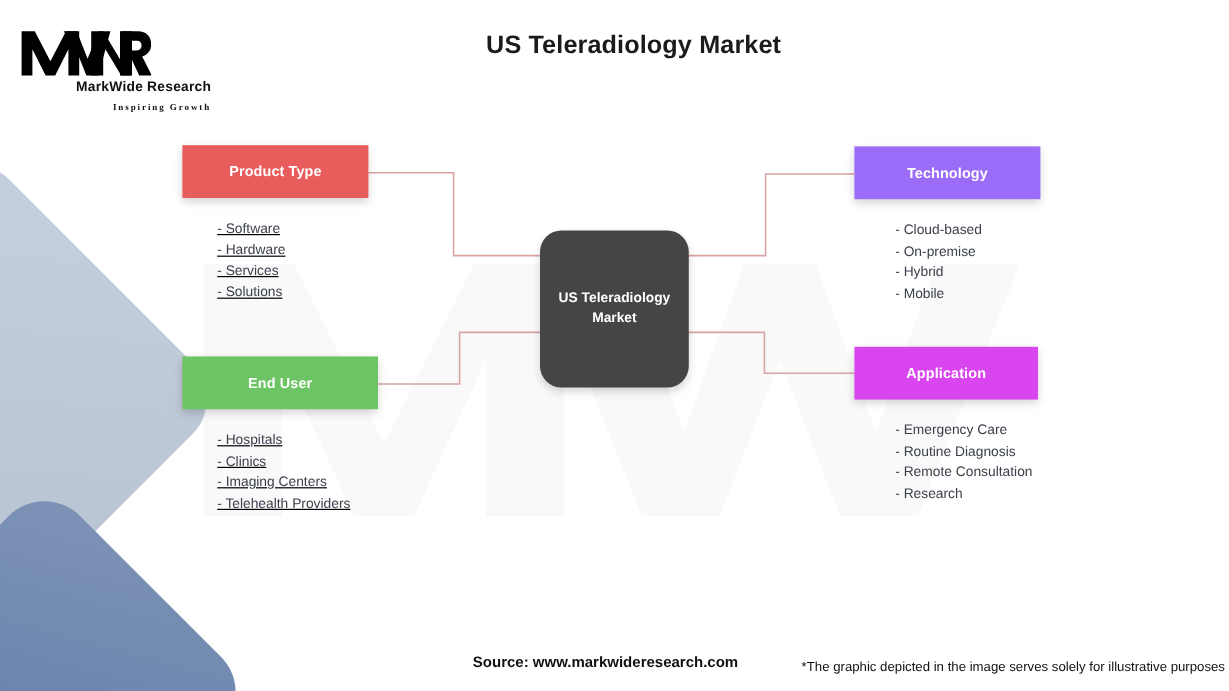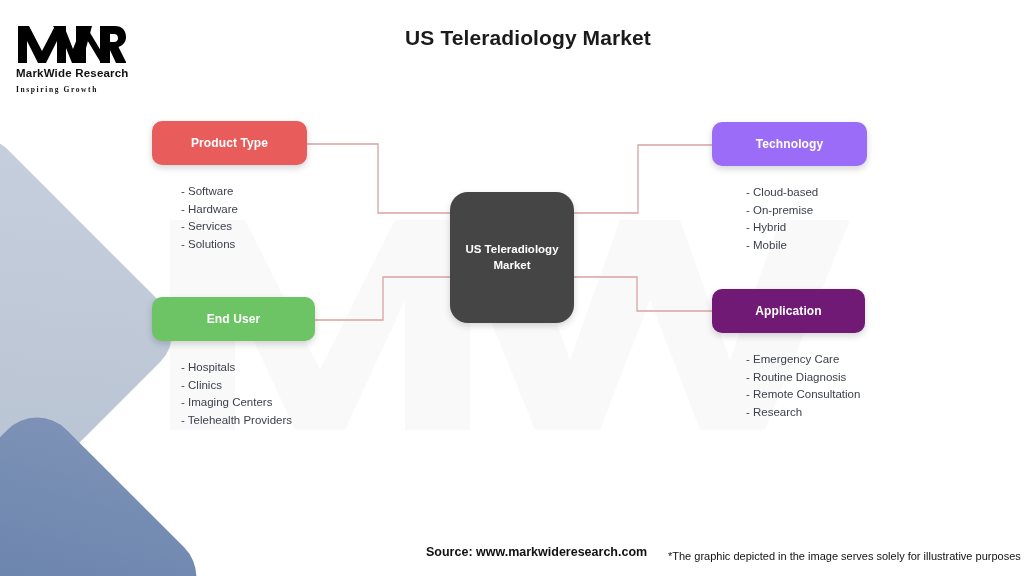--- a/index.html
+++ b/index.html
@@ -50,21 +50,21 @@
     opacity: .45;
     pointer-events: none;
   }
 
   
   .logo {
     position: absolute;
     left: 16px;
     top: 20px;
     width: 160px;
-    text-align: left;
+    text-align: right;
   }
   .logo-mark { display: block; }
   .logo-name {
     font-size: 11.5px;
     font-weight: bold;
     letter-spacing: .2px;
     color: #111111;
     margin-top: 1px;
   }
   .logo-tag {
@@ -118,21 +118,21 @@
     color: #ffffff;
     font-size: 11.5px;
     font-weight: bold;
     line-height: 1.35;
     width: 95px;
   }
 
   
   .branch { position: absolute; }
   .branch-head {
-    border-radius: 10px;
+    border-radius: 0;
     height: 44px;
     display: flex;
     align-items: center;
     justify-content: center;
     box-shadow: 0 3px 7px rgba(0,0,0,.17);
   }
   .branch-head-label {
     color: #ffffff;
     font-size: 12px;
     font-weight: bold;
@@ -150,33 +150,32 @@
     line-height: 17.5px;
     white-space: nowrap;
   }
 
   .branch-product  { left: 152px; top: 121px; width: 155px; }
   .branch-enduser  { left: 152px; top: 297px; width: 163px; }
   .branch-tech     { left: 712px; top: 122px; width: 155px; }
   .branch-app      { left: 712px; top: 289px; width: 153px; }
 
   .branch-product .branch-list,
-  .branch-enduser .branch-list { padding-left: 29px; }
+  .branch-enduser .branch-list { padding-left: 29px; text-decoration: underline; }
   .branch-tech .branch-list,
   .branch-app .branch-list { padding-left: 34px; }
 
   
   .source {
     position: absolute;
     left: 394px;
     top: 545px;
     font-size: 12.5px;
     font-weight: bold;
     color: #111111;
-    margin-left: 32px;
   }
   .disclaimer {
     position: absolute;
     left: 668px;
     top: 550px;
     font-size: 11px;
     color: #111111;
     white-space: nowrap;
   }
 </style>
@@ -260,21 +259,21 @@
     </div>
     <ul class="branch-list">
       <li>- Cloud-based</li>
       <li>- On-premise</li>
       <li>- Hybrid</li>
       <li>- Mobile</li>
     </ul>
   </div>
 
   <div class="branch branch-app">
-    <div class="branch-head" style="background:#701a75">
+    <div class="branch-head" style="background:#d946ef">
       <span class="branch-head-label">Application</span>
     </div>
     <ul class="branch-list">
       <li>- Emergency Care</li>
       <li>- Routine Diagnosis</li>
       <li>- Remote Consultation</li>
       <li>- Research</li>
     </ul>
   </div>
 

